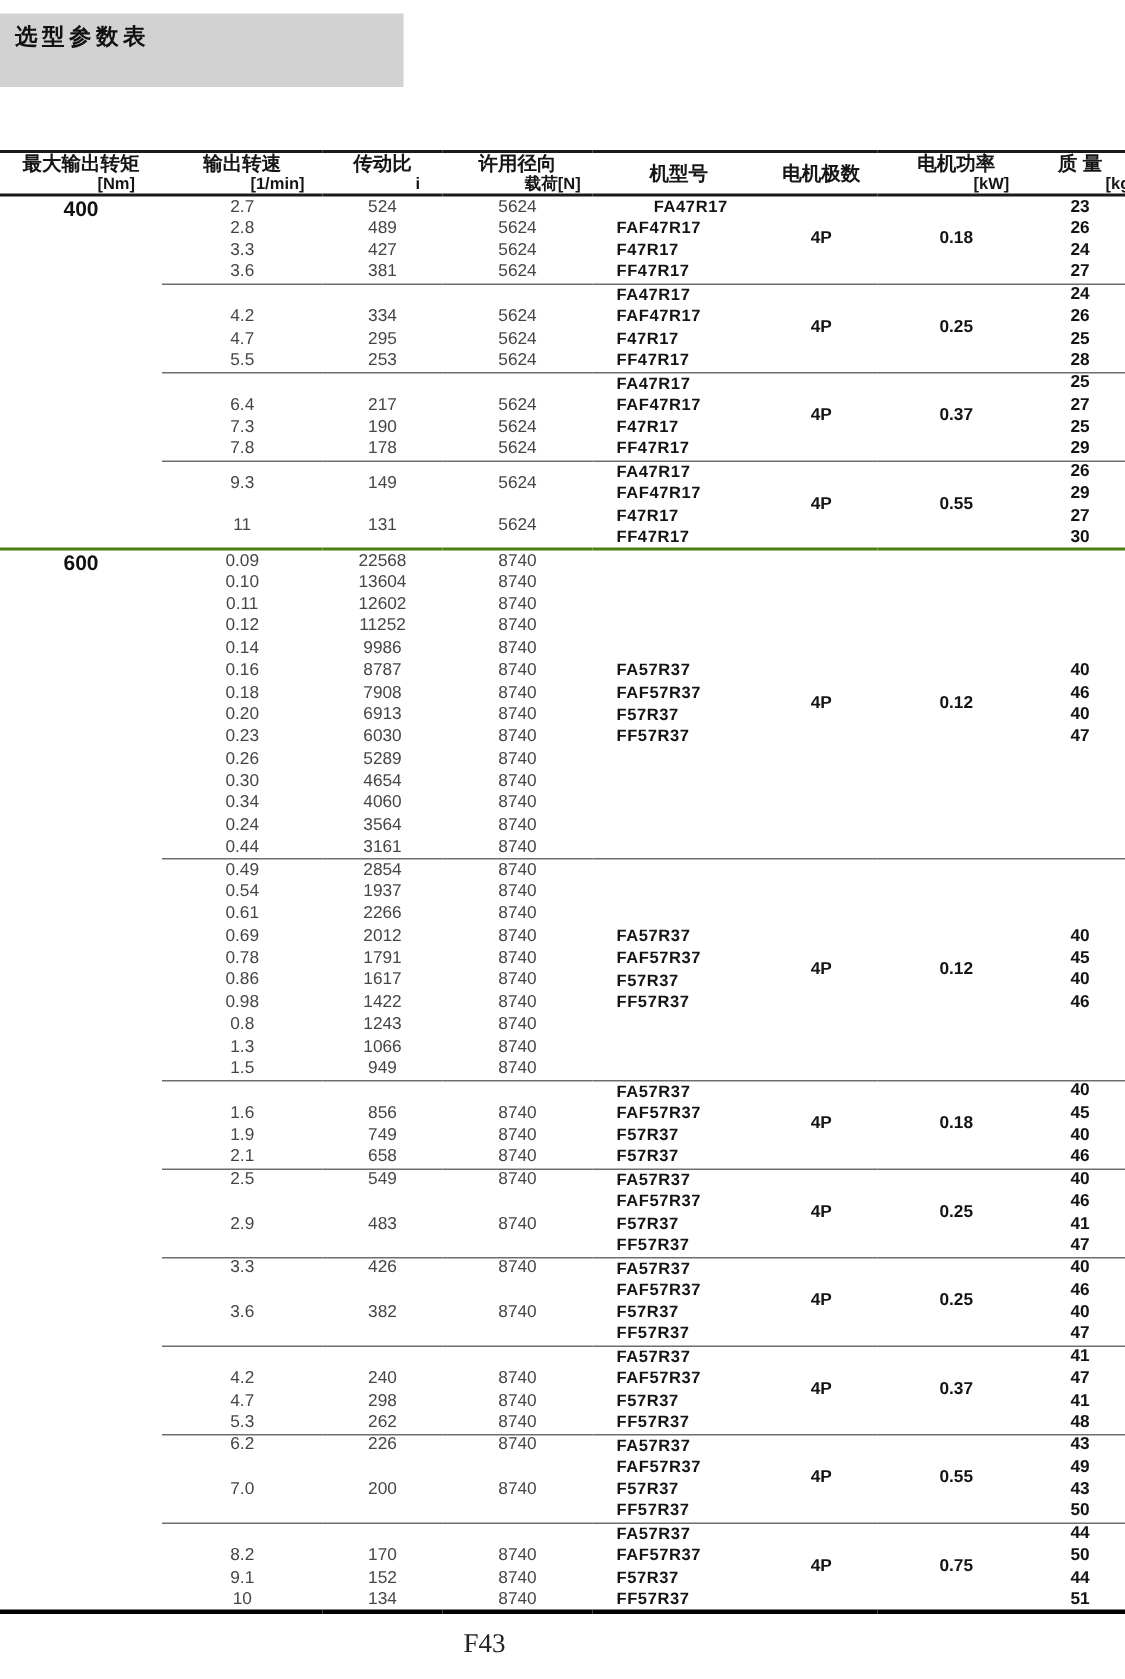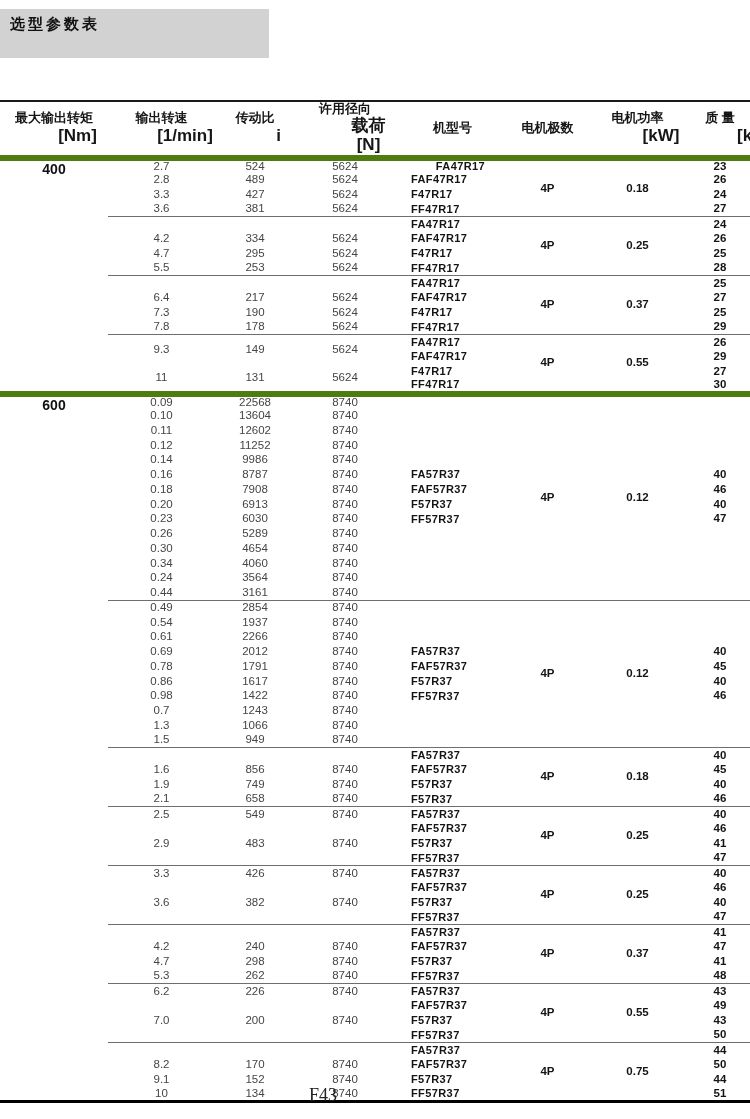--- a/index.html
+++ b/index.html
@@ -19,31 +19,31 @@
     position:absolute; top:100px; left:0; width:750px;
     border-collapse:collapse; table-layout:fixed;
     border-bottom:3px solid #000;
   }
   thead th {
     border-top:2px solid #1a1a1a; border-bottom:2px solid #1a1a1a;
     height:17px; vertical-align:middle; padding:0;
     font-weight:bold; color:#161616;
   }
   thead .h1 { font-size:13px; line-height:1.1; }
-  thead .h2 { font-size:17px; line-height:1.1; margin-top:1px;margin-left:47px; }
+  thead .h2 { font-size:11px; line-height:1.1; margin-top:1px;margin-left:47px; }
   tbody tr { height:14.75px; }
   tbody td {
     padding:0; font-size:11.5px; line-height:1; text-align:center;
     vertical-align:middle; color:#454545;
   }
   td.c-torque { vertical-align:top; font-weight:bold; font-size:14px; color:#111; padding-top:1px; }
   td.c-model { text-align:left; padding-left:16px; font-weight:bold; font-size:11px; color:#141414; letter-spacing:0.4px; }
   td.c-poles, td.c-power, td.c-mass { font-weight:bold; color:#141414; font-size:11.5px; }
   tr.grp > td { border-top:1.5px solid #6e6e6e; }
-  tr.sec > td { border-top:6px solid #4d7c0f;text-align:center; }
+  tr.sec > td { border-top:2px solid #4d7c0f;text-align:center; }
   .footer {
     position:absolute; top:1085px; left:0; width:646px; text-align:center;
     font-family:"Liberation Serif", serif; font-size:18px; color:#222;
   }
 </style>
 </head>
 <body>
 
 <div class="title-box">
   <div class="t1">选型参数表</div>
@@ -356,21 +356,21 @@
         <td class="c-mass">40</td>
       </tr>
       <tr>
         <td class="c-speed">0.98</td>
         <td class="c-ratio">1422</td>
         <td class="c-load">8740</td>
         <td class="c-model">FF57R37</td>
         <td class="c-mass">46</td>
       </tr>
       <tr>
-        <td class="c-speed">0.7</td>
+        <td class="c-speed">0.8</td>
         <td class="c-ratio">1243</td>
         <td class="c-load">8740</td>
         <td class="c-model"></td>
         <td class="c-mass"></td>
       </tr>
       <tr>
         <td class="c-speed">1.3</td>
         <td class="c-ratio">1066</td>
         <td class="c-load">8740</td>
         <td class="c-model"></td>

